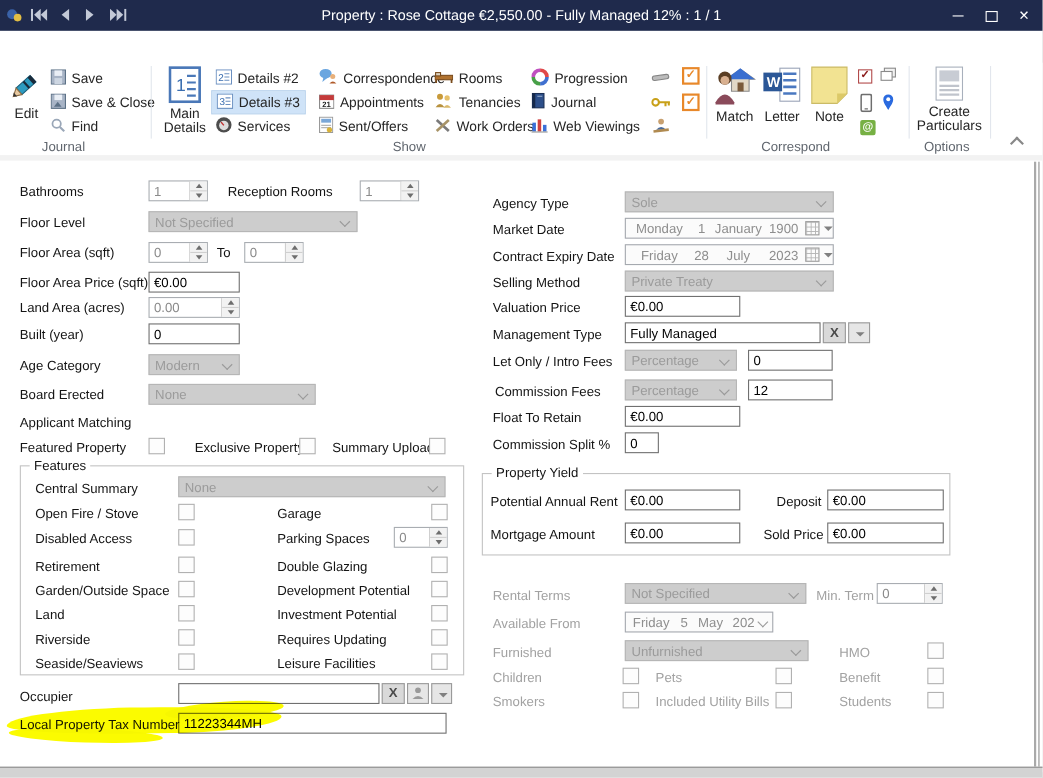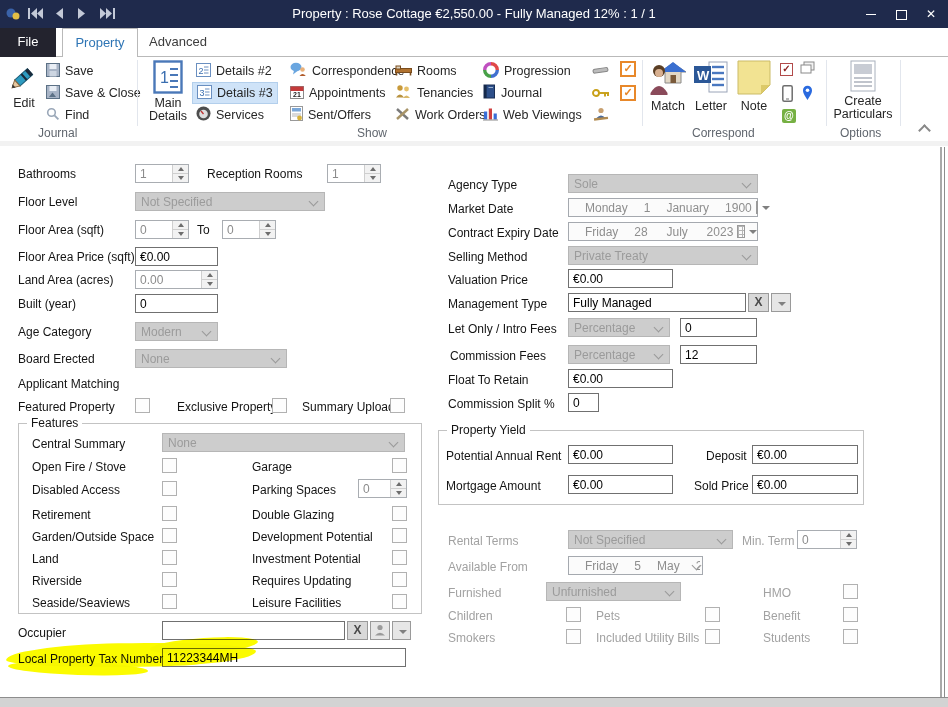--- a/index.html
+++ b/index.html
@@ -43,21 +43,21 @@
   .sbtns{position:absolute;right:0;top:0;bottom:0;width:15px;display:flex;flex-direction:column;border-left:1px solid #cfcfcf;}
   .sb{flex:1;position:relative;background:#f2f2f2;}
   .sb + .sb{border-top:1px solid #cfcfcf;}
   .sb::after{content:"";position:absolute;left:50%;top:50%;transform:translate(-50%,-50%);border-left:3px solid transparent;border-right:3px solid transparent;}
   .sb.up::after{border-bottom:4px solid #6d6d6d;}
   .sb.dn::after{border-top:4px solid #6d6d6d;}
   .cb{position:absolute;width:13px;height:13px;background:#fdfdfd;border:1px solid #b1b1b1;box-sizing:content-box;}
   .grp{position:absolute;border:1px solid #c3c3c3;}
   .cap{position:absolute;top:-8px;left:8px;background:#fff;padding:0 4px;white-space:nowrap;color:#141414;}
   .datef{position:absolute;height:19px;display:flex;align-items:center;background:#fbfbfb;border:1px solid #a5a9af;box-sizing:border-box;color:#8e8e8e;}
-  .datef .seg{text-align:center;white-space:nowrap;margin-left:16px;}
+  .datef .seg{text-align:center;white-space:nowrap;}
   .calic{display:inline-block;width:11px;height:11px;border:1px solid #9a9a9a;background-image:linear-gradient(#b5b5b5 1px,transparent 1px),linear-gradient(90deg,#b5b5b5 1px,transparent 1px);background-size:4px 4px;margin:0 2px 0 4px;}
   .dtri{display:inline-block;width:0;height:0;border-left:4px solid transparent;border-right:4px solid transparent;border-top:4px solid #808080;margin-left:2px;}
   .gbtn{position:absolute;height:19px;box-sizing:border-box;border:1px solid #9a9a9a;background:#d9d9d9;text-align:center;color:#4a4a4a;font-weight:bold;font-size:12px;line-height:17px;}
   .gbtn2{background:#e6e6e6;}
   .hl{position:absolute;background:#fbfb00;mix-blend-mode:multiply;pointer-events:none;}
   .edge-r1{position:absolute;left:940px;top:147px;width:2px;height:550px;background:#a9a9a9;}
   .edge-r2{position:absolute;left:944px;top:147px;width:1px;height:550px;background:#8d8d8d;}
   .bottombar{position:absolute;left:0;top:697px;width:948px;height:10px;background:#d3d3d3;border-top:1px solid #8d8d8d;box-sizing:border-box;}
 </style>
 </head>
@@ -95,25 +95,20 @@
           <polygon points="6,0 12,5.5 6,11"></polygon>
           <rect x="13" y="0" width="2" height="11"></rect>
         </svg>
     </span>
     <div class="title">Property : Rose Cottage €2,550.00 - Fully Managed 12% : 1 / 1</div>
     <span class="winbtn" style="right:62px"><span class="minglyph"></span></span>
     <span class="winbtn" style="right:32px"><span class="maxglyph"></span></span>
     <span class="winbtn" style="right:2px"><span>✕</span></span>
   </div>
 
-  <div class="tabstrip">
-    <div class="tab tab-file">File</div>
-    <div class="tab tab-active">Property</div>
-    <div class="tab tab-plain">Advanced</div>
-  </div>
 
   <div class="ribbon">
 
     <div class="rbig" style="left:6px;top:4px;width:36px">
       <span class="bic">
         <svg width="32" height="32">
             <g transform="rotate(-42 16 16)">
               <rect x="7" y="12" width="17" height="8" fill="#2d9bc0" stroke="#1b5e7a"></rect>
               <rect x="21" y="12" width="3.5" height="8" fill="#1a2a3a"></rect>
               <rect x="15" y="12" width="2" height="8" fill="#1a2a3a"></rect>
@@ -610,21 +605,21 @@
     <span class="seg" style="width:46px">Friday</span>
     <span class="seg" style="width:14px">5</span>
     <span class="seg" style="width:34px">May</span>
     <span class="seg" style="width:26px;overflow:hidden">202</span>
     <span style="position:relative;width:10px;height:10px;display:inline-block">
         <span class="chev" style="right:2px;top:1px"></span>
       </span>
   </div>
 
   <span class="lbl dlbl" style="left:448px;top:586px">Furnished</span>
-  <div class="dd" style="left:546px;top:582px;width:135px">
+  <div class="dd" style="left:568px;top:582px;width:167px">
     <span>Unfurnished</span>
     <span class="chev"></span>
   </div>
   <span class="lbl dlbl" style="left:763px;top:586px">HMO</span>
   <span class="cb" style="left:843px;top:584px"></span>
 
   <span class="lbl dlbl" style="left:448px;top:609px">Children</span>
   <span class="cb" style="left:566px;top:607px"></span>
   <span class="lbl dlbl" style="left:596px;top:609px">Pets</span>
   <span class="cb" style="left:705px;top:607px"></span>

